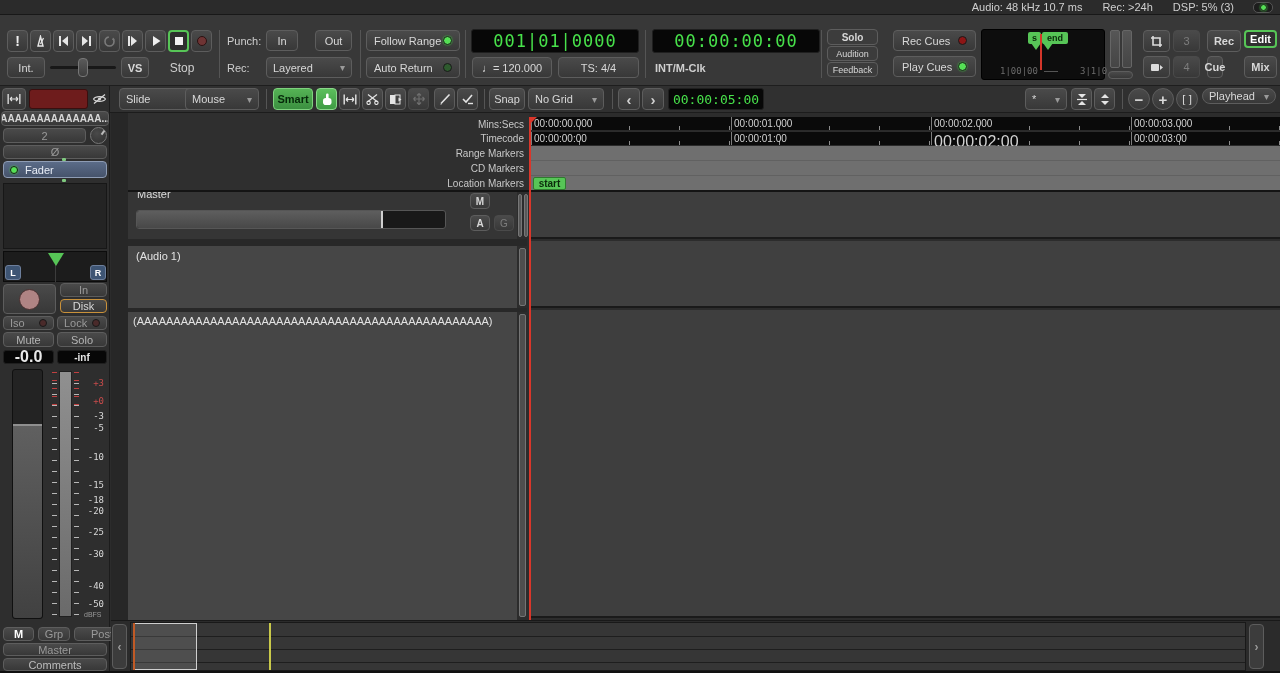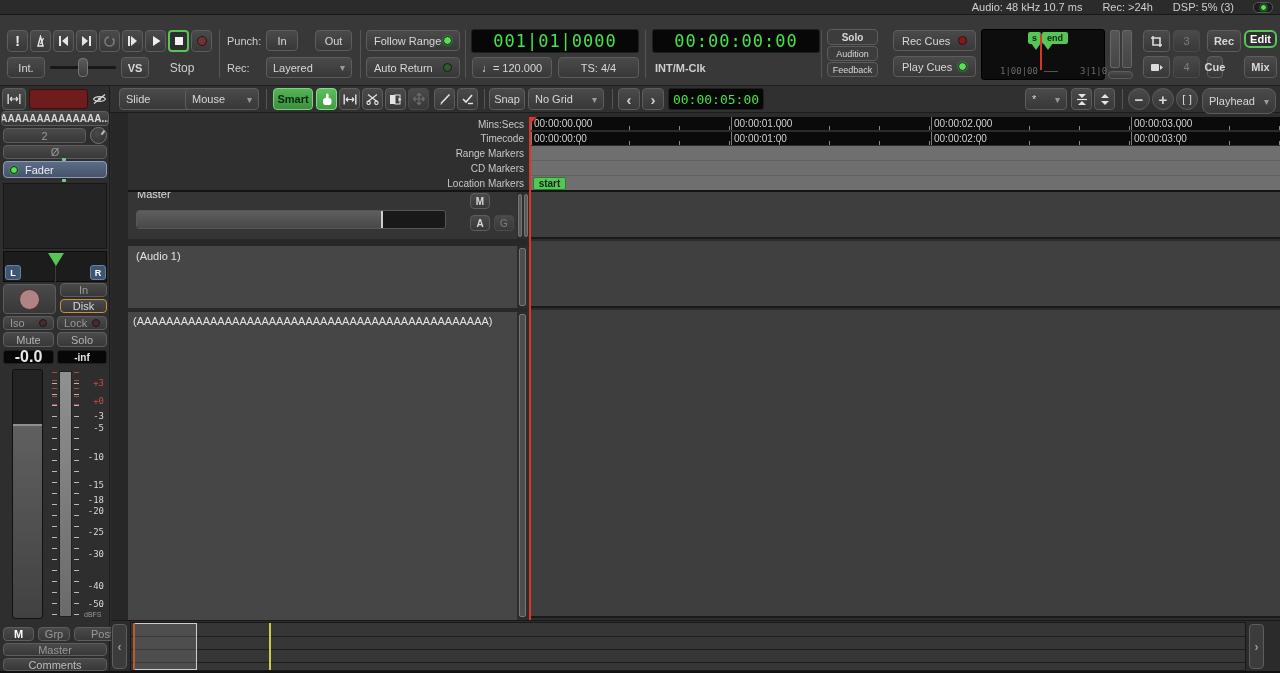--- a/index.html
+++ b/index.html
@@ -216,21 +216,21 @@
         <path d="M10 3 L13 5.5 L10 8 Z" fill="#dcdcdc"></path>
       </svg>
   </div>
   <div class="abs btn disabled" style="left:1173px;top:56px;width:27px;height:22px;">
     <span>4</span>
   </div>
 
   <div class="abs btn" style="left:1207px;top:30px;width:34px;height:22px;font-weight:bold;">
     <span>Rec</span>
   </div>
-  <div class="abs btn green-border" style="left:1244px;top:30px;width:33px;height:18px;font-weight:bold;background:#303030;border-radius:6px;">
+  <div class="abs btn green-border" style="left:1244px;top:30px;width:33px;height:18px;font-weight:bold;background:#303030;">
     <span>Edit</span>
   </div>
   <div class="abs btn" style="left:1207px;top:56px;width:16px;height:22px;font-weight:bold;">
     <span>Cue</span>
   </div>
   <div class="abs btn" style="left:1244px;top:56px;width:33px;height:22px;font-weight:bold;">
     <span>Mix</span>
   </div>
 
   <div class="abs" style="left:0;top:86px;width:1280px;height:27px;background:#303030;border-bottom:1px solid #1c1c1c;"></div>
@@ -321,21 +321,21 @@
   <div class="abs btn" style="left:1094px;top:88px;width:21px;height:22px;">
     <svg width="12" height="13" viewBox="0 0 12 13">
         <path d="M2 5 H10 L6 1 Z" fill="#e4e4e4"></path>
         <path d="M2 8 H10 L6 12 Z" fill="#e4e4e4"></path>
       </svg>
   </div>
   <div class="abs sep" style="left:1122px;top:89px;height:20px;"></div>
   <div class="abs btn" style="left:1128px;top:88px;width:22px;height:22px;border-radius:11px;font-size:15px;font-weight:bold;">−</div>
   <div class="abs btn" style="left:1152px;top:88px;width:22px;height:22px;border-radius:11px;font-size:15px;font-weight:bold;">+</div>
   <div class="abs btn" style="left:1176px;top:88px;width:22px;height:22px;border-radius:11px;font-family:'DejaVu Sans Mono',monospace;font-size:11px;">[]</div>
-  <div class="abs btn ddl" style="left:1202px;top:88px;width:74px;height:26px;border-radius:8px;">
+  <div class="abs btn ddl" style="left:1202px;top:88px;width:74px;height:16px;border-radius:8px;">
     <span>Playhead</span>
   </div>
 
   <div class="abs" style="left:0;top:86px;width:110px;height:587px;background:#2e2e2e;border-right:1px solid #1c1c1c;"></div>
   <div class="abs" style="left:111px;top:113px;width:17px;height:560px;background:#272727;"></div>
 
   <div class="abs btn" style="left:2px;top:88px;width:24px;height:22px;">
     <svg width="14" height="10" viewBox="0 0 14 10">
         <rect x="0.5" y="0" width="1.3" height="10" fill="#e4e4e4"></rect>
         <rect x="12.2" y="0" width="1.3" height="10" fill="#e4e4e4"></rect>
@@ -474,21 +474,21 @@
     <span class="abs" style="left:405px;top:1px;font-size:10px;color:#d2d2d2;">00:00:02.000</span>
     <span class="abs" style="left:605px;top:1px;font-size:10px;color:#d2d2d2;">00:00:03.000</span>
   </div>
   <div class="abs ticklanes" style="left:529px;top:132px;width:751px;height:14px;background-color:#0a0a0a;border-bottom:1px solid #2a2a2a;">
     <div class="lane-tick" style="left:2px;"></div>
     <div class="lane-tick" style="left:202px;"></div>
     <div class="lane-tick" style="left:402px;"></div>
     <div class="lane-tick" style="left:602px;"></div>
     <span class="abs" style="left:5px;top:1px;font-size:10px;color:#d2d2d2;">00:00:00:00</span>
     <span class="abs" style="left:205px;top:1px;font-size:10px;color:#d2d2d2;">00:00:01:00</span>
-    <span class="abs" style="left:405px;top:1px;font-size:10px;color:#d2d2d2;">00:00:02:00</span>
+    <span class="abs" style="left:405px;top:1px;font-size:16px;color:#d2d2d2;">00:00:02:00</span>
     <span class="abs" style="left:605px;top:1px;font-size:10px;color:#d2d2d2;">00:00:03:00</span>
   </div>
   <div class="abs" style="left:529px;top:146px;width:751px;height:15px;background:#6f6f6f;border-bottom:1px solid #616161;"></div>
   <div class="abs" style="left:529px;top:161px;width:751px;height:15px;background:#6f6f6f;border-bottom:1px solid #616161;"></div>
   <div class="abs" style="left:529px;top:176px;width:751px;height:15px;background:#6f6f6f;">
     <div class="abs" style="left:4px;top:1px;width:33px;height:13px;background:#57c557;border:1px solid #2f7a2f;border-radius:2px;display:flex;align-items:center;justify-content:center;color:#0b2b0b;font-size:10px;font-weight:bold;">
       <span>start</span>
     </div>
   </div>
   <div class="abs" style="left:128px;top:190px;width:1152px;height:2px;background:#141414;"></div>

